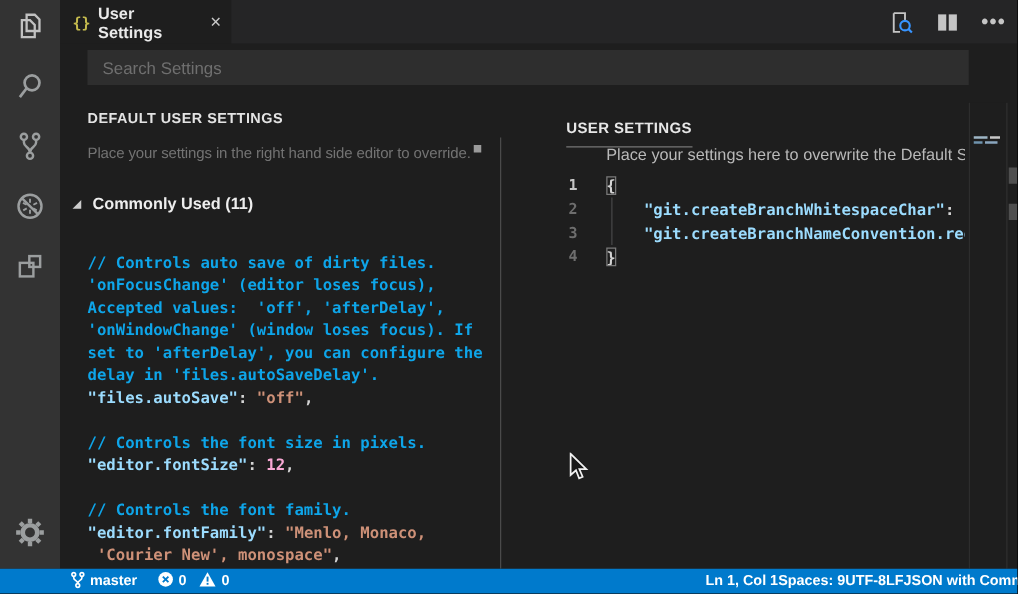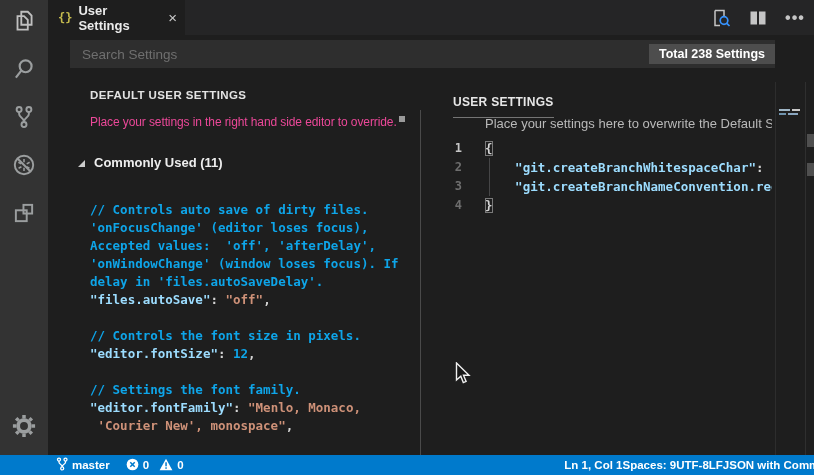--- a/index.html
+++ b/index.html
@@ -18,23 +18,23 @@
   .tab-actions .act{display:flex;align-items:center;justify-content:center;width:22px;height:22px;cursor:pointer;}
   .ellipsis{color:#c5c5c5;font-size:16px;font-weight:bold;letter-spacing:1px;line-height:10px;}
   
   .searchrow{position:absolute;left:48px;top:35px;right:0;height:47px;background:#1e1e1e;}
   .search-input{position:absolute;left:22px;top:5px;width:705px;height:28px;background:#2e2e2e;border:none;outline:none;
      color:#cccccc;font-size:13.5px;padding:0 12px;box-sizing:border-box;font-family:"Liberation Sans",sans-serif;}
   .search-input::placeholder{color:#6f6f6f;}
   .badge{position:absolute;right:39px;top:9px;height:20px;line-height:20px;background:#4d4d4d;color:#ffffff;
      font-size:12.5px;font-weight:bold;padding:0 10px;}
   
-  .left-pane{position:absolute;left:60px;top:82px;width:389px;height:373px;overflow:hidden;padding-left:37px;}
+  .left-pane{position:absolute;left:40px;top:82px;width:389px;height:373px;overflow:hidden;padding-left:37px;}
   .lp-title{position:absolute;left:30px;top:7px;color:#e3e3e3;font-size:11.5px;font-weight:bold;letter-spacing:.4px;}
-  .lp-desc{position:absolute;left:30px;top:33px;color:#ec4899;font-size:12px;letter-spacing:-0.1px;white-space:nowrap;}
+  .lp-desc{position:absolute;left:30px;top:33px;color:#737373;font-size:12px;letter-spacing:-0.1px;white-space:nowrap;}
   .cursor-block{display:inline-block;width:6px;height:6px;background:#9a9a9a;margin-left:2px;vertical-align:top;margin-top:1px;}
   .lp-section{position:absolute;left:18px;top:73px;display:flex;align-items:center;cursor:pointer;}
   .twistie{width:0;height:0;border-left:7px solid transparent;border-bottom:7px solid #cccccc;margin-right:9px;margin-top:2px;}
   .lp-section-label{color:#eeeeee;font-size:13px;font-weight:bold;}
   .codeblock{position:absolute;left:30px;top:119px;right:0;font-family:"DejaVu Sans Mono",monospace;
      font-size:12.5px;font-weight:bold;line-height:18px;}
   .codeblock .code-line{height:18px;white-space:pre;}
   
   .lp-scrollbar{position:absolute;left:360px;top:28px;width:1px;height:345px;background:#4a4a4a;}
   
@@ -50,21 +50,21 @@
   .rp-code .ln{width:25px;text-align:right;color:#6e6e6e;font-size:12px;flex:none;}
   .rp-code .ln.active{color:#c6c6c6;}
   .rp-code .lc{margin-left:23px;white-space:pre;}
   .bracket{outline:1px solid #7a7a7a;outline-offset:-1px;}
   .indent-guide{position:absolute;left:52px;top:76px;width:1px;height:38px;background:#464647;}
   .minimap{position:absolute;left:338px;top:0;width:30px;height:373px;background:#1e1e1e;border-left:1px solid #2d2d2d;}
   .mm-dash{position:absolute;height:2px;}
   .ruler{position:absolute;left:368px;top:0;width:9px;height:373px;border-left:1px solid #2f2f2f;}
   .ruler-mark{position:absolute;left:1px;width:7px;height:13px;background:#4f4f4f;}
   
-  .cm{color:#0ea5e9}.key{color:#9cdcfe}.str{color:#ce9178}.num{color:#0ea5e9}.pun{color:#d4d4d4}
+  .cm{color:#0ea5e9}.key{color:#9cdcfe}.str{color:#ce9178}.num{color:#f9a8d4}.pun{color:#d4d4d4}
   
   .statusbar{position:absolute;left:0;bottom:0;width:814px;height:20px;background:#007acc;color:#ffffff;
      font-size:11.5px;display:flex;align-items:center;padding-left:48px;}
   .sb-left{display:flex;align-items:center;gap:6px;padding-left:8px;}
   .sb-item{display:flex;align-items:center;gap:4px;cursor:pointer;}
   .sb-label{font-weight:bold;}
   .sb-right{position:absolute;right:6px;display:flex;align-items:center;}
   .sb-right .sb-item{font-weight:bold;}
   
   .mouse-cursor{position:absolute;left:455px;top:362px;pointer-events:none;}
@@ -152,42 +152,42 @@
         </svg>
       </span>
       <span class="act">
           <span class="ellipsis">•••</span>
         </span>
     </div>
   </div>
 
   <div class="searchrow">
     <input class="search-input" type="text" placeholder="Search Settings" style="">
-    <div class="badge">Total 238 Settings</div>
   </div>
 
   <div class="left-pane">
     <div class="lp-title">DEFAULT USER SETTINGS</div>
     <div class="lp-desc"><span>Place your settings in the right hand side editor to override.</span><span class="cursor-block"></span></div>
     <div class="lp-section">
       <span class="twistie"></span>
       <span class="lp-section-label">Commonly Used (11)</span>
     </div>
     <div class="codeblock">
         <div class="code-line"><span class="lc"><span class="cm">// Controls auto save of dirty files.</span></span></div>
         <div class="code-line"><span class="lc"><span class="cm">'onFocusChange' (editor loses focus),</span></span></div>
         <div class="code-line"><span class="lc"><span class="cm">Accepted values:  'off', 'afterDelay',</span></span></div>
         <div class="code-line"><span class="lc"><span class="cm">'onWindowChange' (window loses focus). If</span></span></div>
+        <div class="code-line"><span class="lc"><span class="cm">set to 'afterDelay', you can configure the</span></span></div>
         <div class="code-line"><span class="lc"><span class="cm">delay in 'files.autoSaveDelay'.</span></span></div>
         <div class="code-line"><span class="lc"><span class="key">"files.autoSave"</span><span class="pun">: </span><span class="str">"off"</span><span class="pun">,</span></span></div>
         <div class="code-line"><span class="lc"></span></div>
         <div class="code-line"><span class="lc"><span class="cm">// Controls the font size in pixels.</span></span></div>
         <div class="code-line"><span class="lc"><span class="key">"editor.fontSize"</span><span class="pun">: </span><span class="num">12</span><span class="pun">,</span></span></div>
         <div class="code-line"><span class="lc"></span></div>
-        <div class="code-line"><span class="lc"><span class="cm">// Settings the font family.</span></span></div>
+        <div class="code-line"><span class="lc"><span class="cm">// Controls the font family.</span></span></div>
         <div class="code-line"><span class="lc"><span class="key">"editor.fontFamily"</span><span class="pun">: </span><span class="str">"Menlo, Monaco,</span></span></div>
         <div class="code-line"><span class="lc"><span class="str"> 'Courier New', monospace"</span><span class="pun">,</span></span></div>
       </div>
     <div class="lp-scrollbar"></div>
   </div>
 
   <div class="right-pane">
     <div class="rp-tabs">
       <span class="rp-tab active">USER SETTINGS</span>
     </div>

